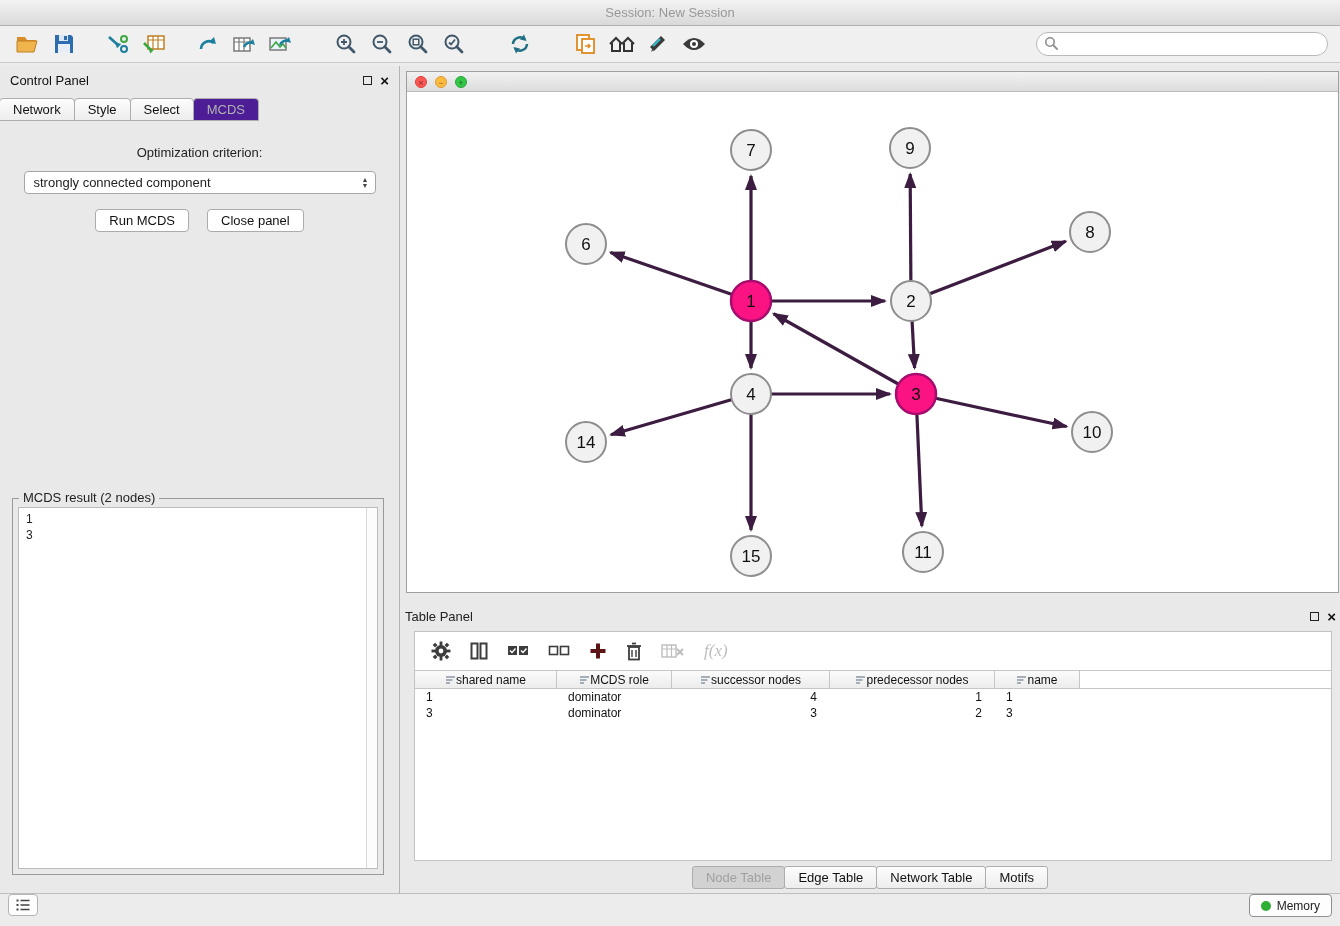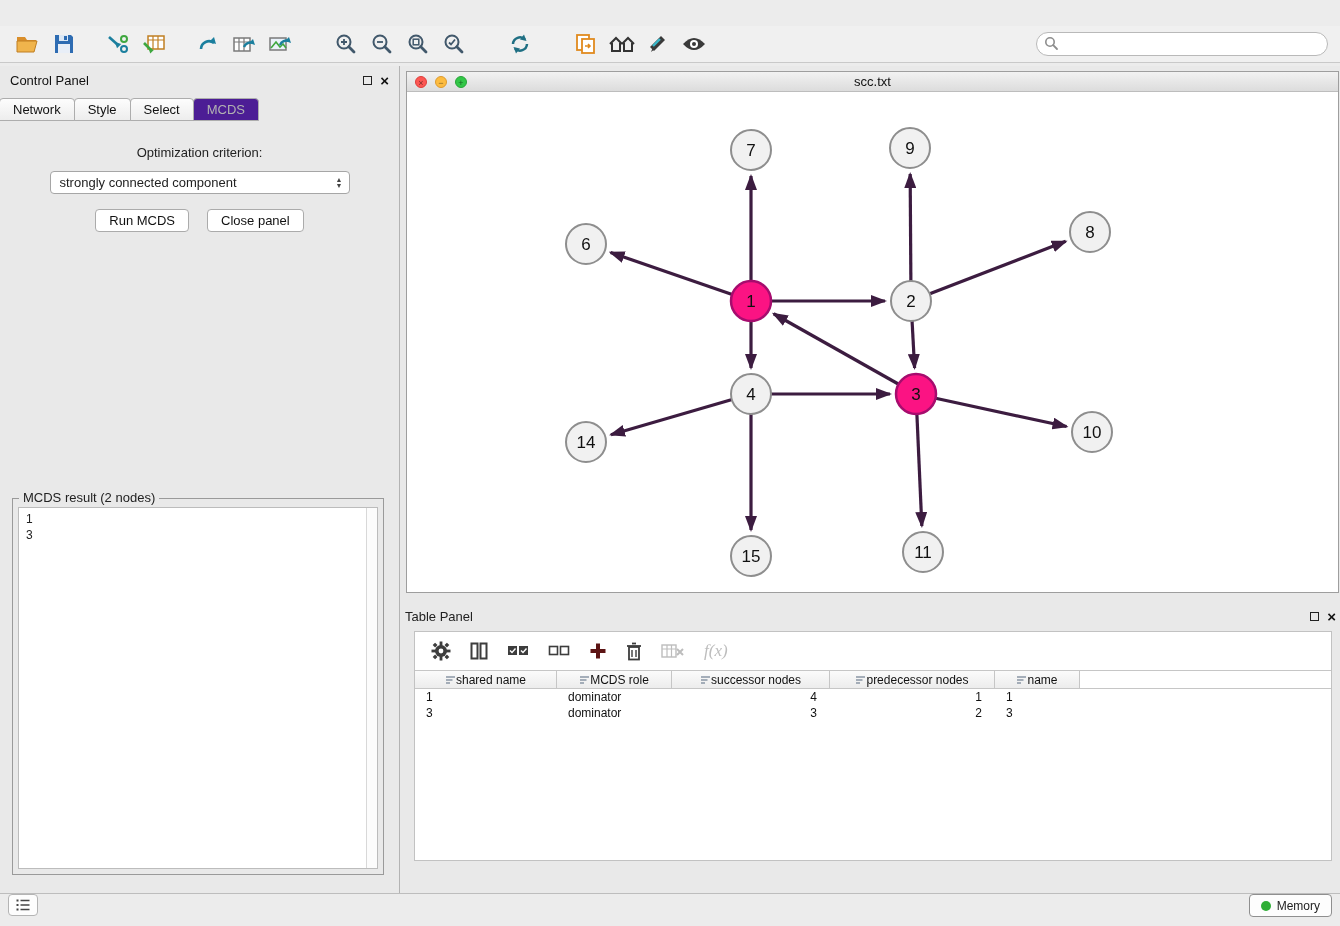--- a/index.html
+++ b/index.html
@@ -46,21 +46,21 @@
   .close-ico { font-size:15px; font-weight:bold; color:#111; line-height:1; }
   .cp-tabs { display:flex; margin-top:4px; }
   .cp-tab, .bt-tab {
     padding:3px 13px; border:1px solid #adadad; background:linear-gradient(#fdfdfd,#ededed);
     font-size:13px; margin-left:-1px; color:#111;
   }
   .cp-tab { border-radius:4px 4px 0 0; }
   .cp-tab.selected { background:#4c1d95; color:#b2b2b2; }
   .opt-label { text-align:center; margin-top:24px; font-size:13px; }
   .cp-select {
-    margin:11px auto 0; width:300px; height:23px; background:#fff;
+    margin:11px auto 0; width:352px; height:23px; background:#fff;
     border:1px solid #a6a6a6; border-radius:4px; display:flex; align-items:center;
     padding:0 6px 0 9px; font-size:13px;
   }
   .cp-select .sel-stepper { margin-left:auto; display:flex; flex-direction:column; line-height:5.5px; font-size:7px; color:#444; }
   .cp-buttons { display:flex; justify-content:center; gap:18px; margin-top:15px; }
   .btn {
     background:#fff; border:1px solid #ababab; border-radius:4px;
     padding:3px 13px; font-size:13px; color:#111;
   }
   .result-box {
@@ -136,20 +136,23 @@
     display:flex; align-items:center; gap:6px; padding:0 11px; font-size:12px;
   }
   .mem-dot { width:10px; height:10px; border-radius:50%; background:#2fae36; }
   svg.ico { display:block; }
 </style>
 </head>
 <body>
 
 <div class="window">
 
+  <div class="titlebar">
+    <span>Session: New Session</span>
+  </div>
 
   <div class="toolbar">
     <div class="tb-btn">
       <svg class="ico" width="24" height="20" viewBox="0 0 24 20">
         <path d="M1 3 h8 l2 3 h9 v3 H1 z" fill="#d98e2b"></path>
         <path d="M1 7 h20 l-3 11 H1 z" fill="#f0b44c" stroke="#c07f22" stroke-width="1"></path>
       </svg>
     </div>
     <div class="tb-btn">
       <svg class="ico" width="20" height="20" viewBox="0 0 20 20">
@@ -311,21 +314,20 @@
               <div>1</div>
               <div>3</div>
             </div>
           <div class="result-scroll"></div>
         </div>
       </div>
     </div>
 
     <div class="network-window">
       <div class="nw-titlebar">
-        <span class="nw-title">scc.txt</span>
         <span class="traffic">
           <span class="tl red">×</span>
           <span class="tl yellow">−</span>
           <span class="tl green">+</span>
         </span>
       </div>
       <svg class="nw-canvas" viewBox="0 0 931 499">
         <defs>
           <marker id="arrowhead" viewBox="0 0 16 12" refX="14" refY="6" markerWidth="16" markerHeight="12" markerUnits="userSpaceOnUse" orient="auto">
             <path id="arrowhead-path" d="M0,0 L16,6 L0,12 z" fill="#3c1c40"></path>
@@ -510,20 +512,26 @@
             </div>
             <div class="tr">
               <div class="td" style="width: 142px; text-align: left; padding: 0px 0px 0px 11px;">3</div>
               <div class="td" style="width: 115px; text-align: left; padding: 0px 0px 0px 11px;">dominator</div>
               <div class="td" style="width: 158px; text-align: right; padding: 0px 13px 0px 0px;">3</div>
               <div class="td" style="width: 165px; text-align: right; padding: 0px 13px 0px 0px;">2</div>
               <div class="td" style="width: 85px; text-align: left; padding: 0px 0px 0px 11px;">3</div>
             </div>
           </div>
       </div>
+      <div class="bottom-tabs">
+          <span class="bt-tab selected">Node Table</span>
+          <span class="bt-tab">Edge Table</span>
+          <span class="bt-tab">Network Table</span>
+          <span class="bt-tab">Motifs</span>
+        </div>
     </div>
 
   </div>
 
   <div class="statusbar">
     <div class="sb-left-btn">
       <svg class="ico" width="14" height="12" viewBox="0 0 14 12">
         <path d="M4.5 1.5 h9 M4.5 6 h9 M4.5 10.5 h9" stroke="#444" stroke-width="1.7"></path>
         <rect x="0.5" y="0.5" width="2" height="2" fill="#444"></rect>
         <rect x="0.5" y="5" width="2" height="2" fill="#444"></rect>

